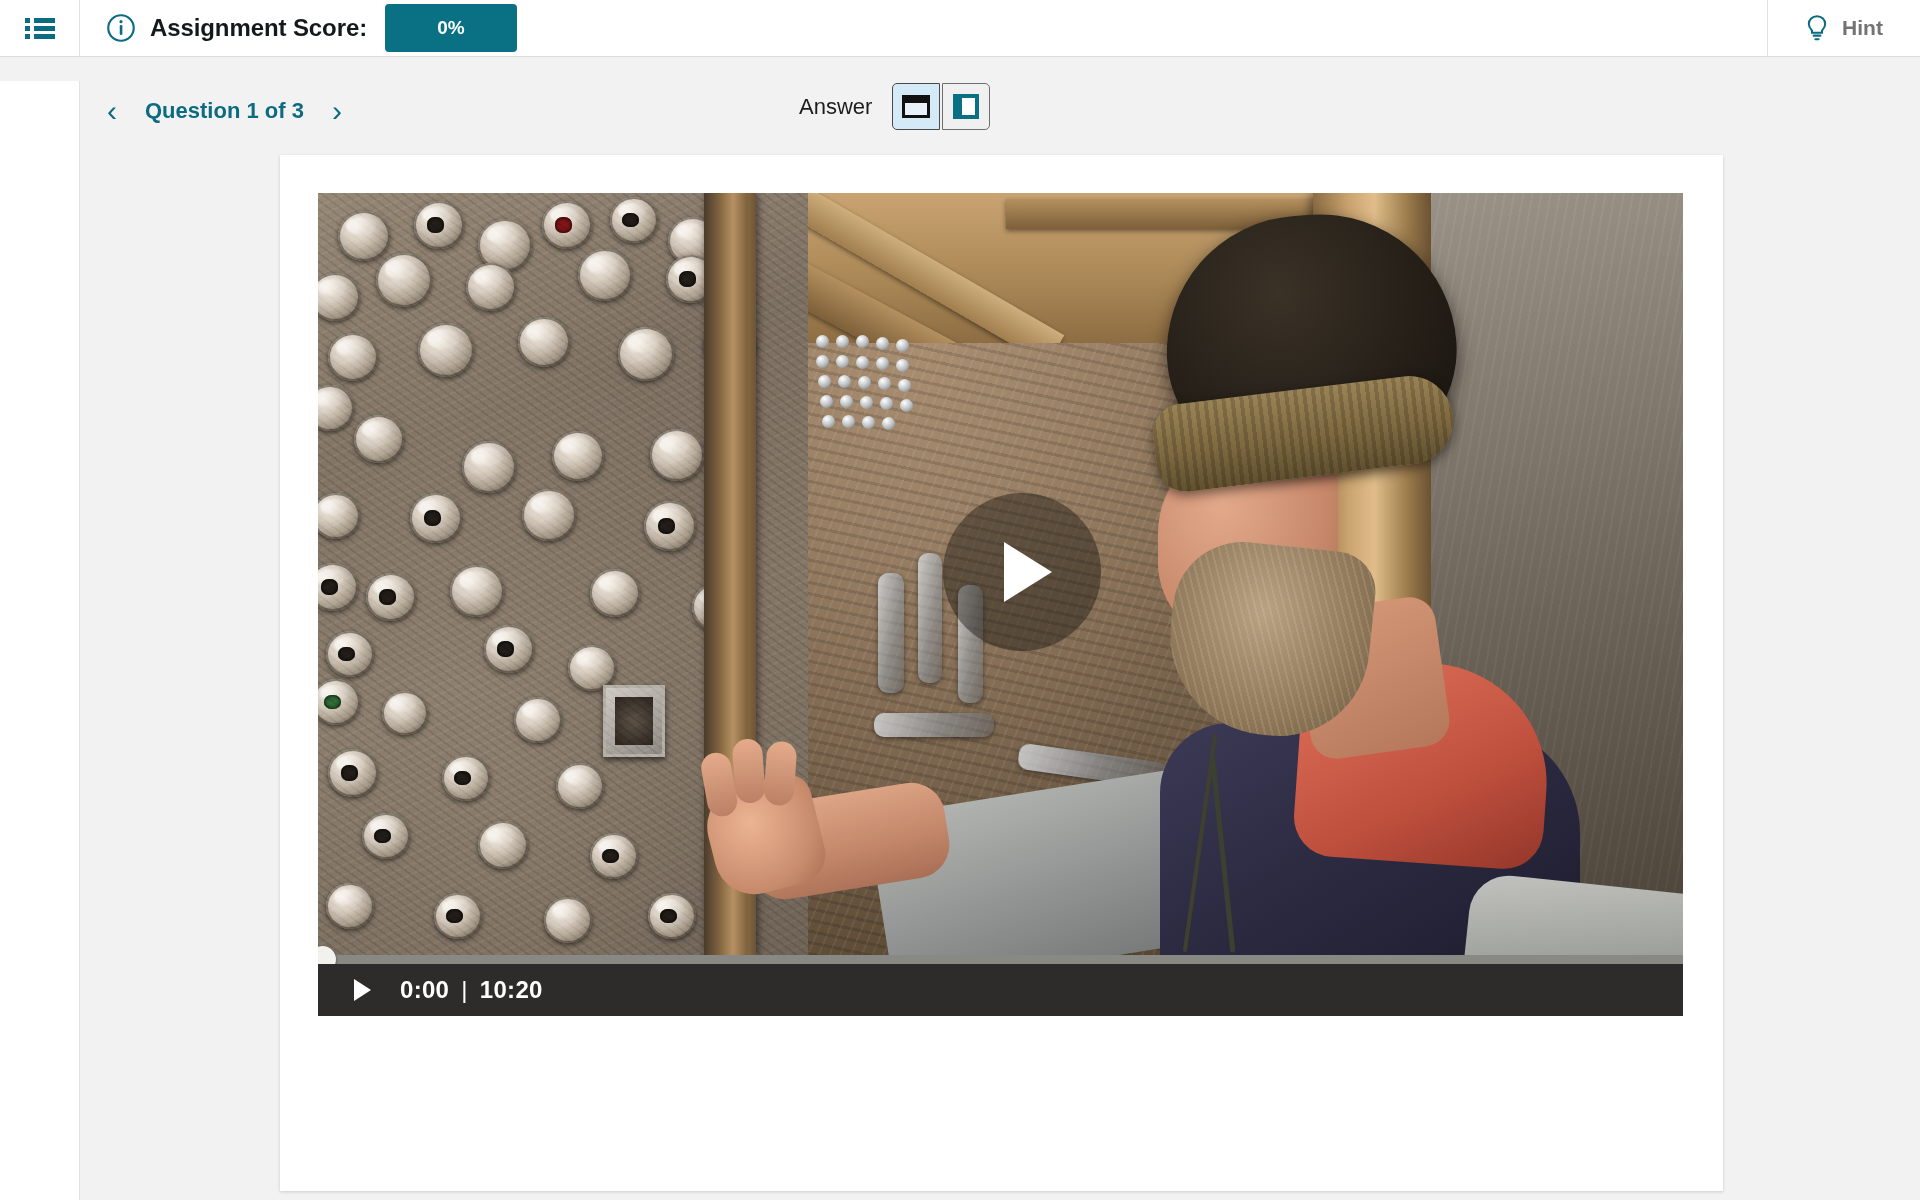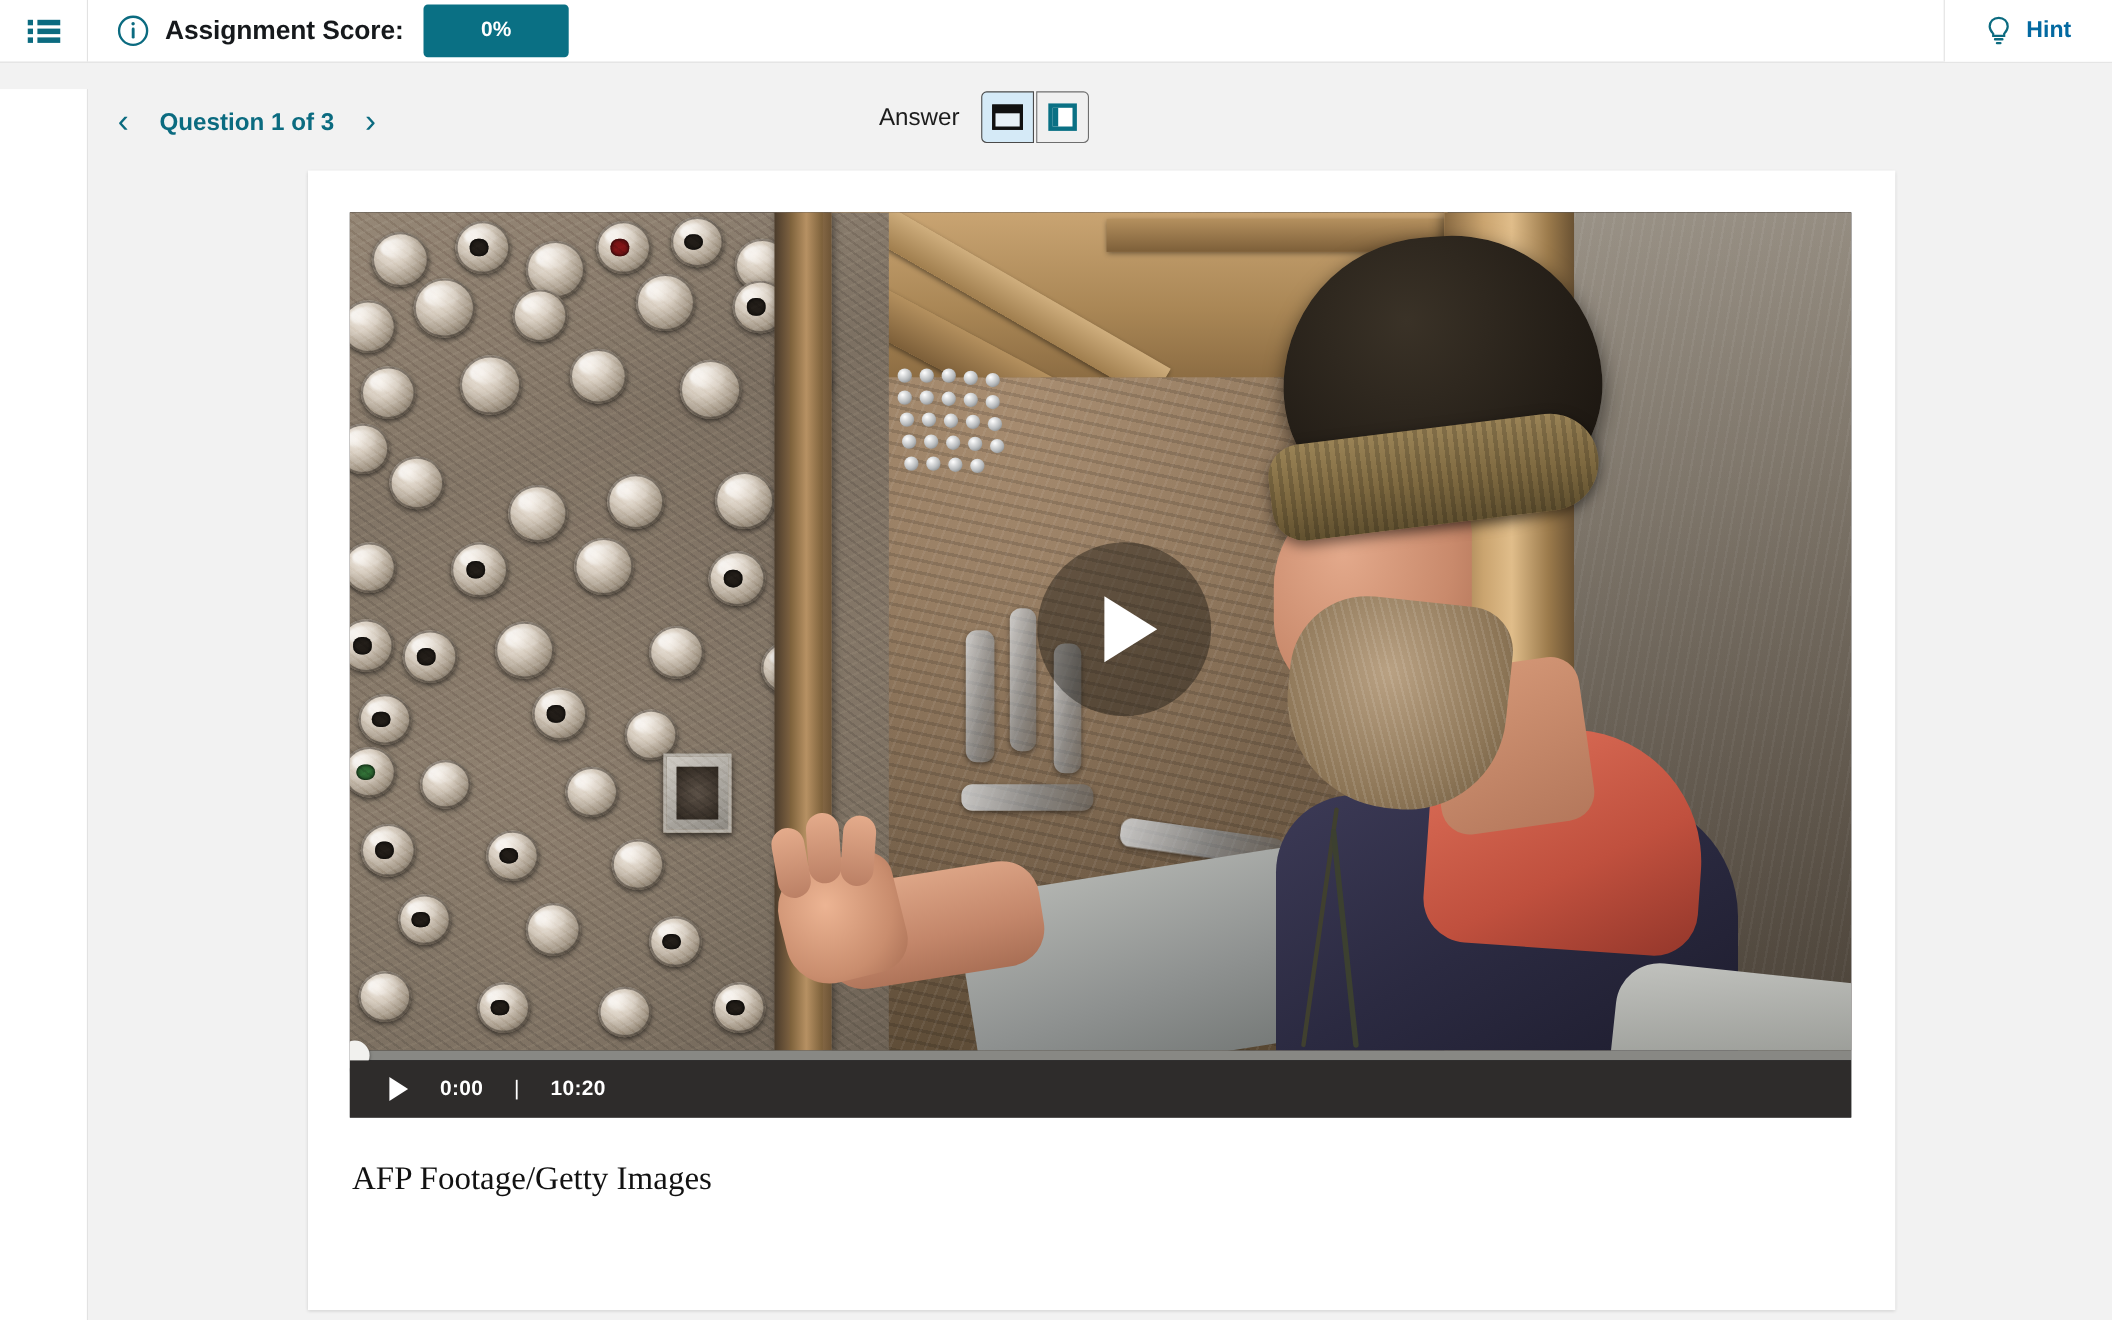--- a/index.html
+++ b/index.html
@@ -51,21 +51,21 @@
   .hdr-btn {
     display: flex; align-items: center; justify-content: center;
     gap: 13px;
     border-left: 1px solid #e2e2e2;
     font-size: 21px; font-weight: bold;
     cursor: pointer;
     background: #fff;
   }
   .giveup-cell { width: 176px; color: #dadada; }
   .giveup-cell .lbl { color: #e0e0e0; }
-  .hint-cell   { width: 153px; color: #0369a1; }
+  .hint-cell   { width: 153px; color: #737373; }
   .check-cell  {
     width: 278px; border-left: 1px solid #e2e2e2;
     display:flex; align-items:center; justify-content:center;
   }
   .check-btn {
     background: #0a7084; color:#fff;
     font-size: 21px; font-weight: bold;
     border: none; border-radius: 4px;
     width: 234px; height: 50px;
     cursor: pointer;
@@ -410,22 +410,22 @@
   .cbtn {
     display:flex; align-items:center; justify-content:center;
     height: 52px; cursor:pointer; color:#fff;
   }
   .play-sm { width: 48px; }
   .play-sm .t {
     width:0;height:0;border-left:17px solid #fff;
     border-top:11px solid transparent;border-bottom:11px solid transparent;
   }
   .time {
-    font-size: 19px; font-weight: bold; letter-spacing: .3px;
-    display:flex; align-items:flex-start; gap: 28px; padding-left: 14px;
+    font-size: 24px; font-weight: bold; letter-spacing: .3px;
+    display:flex; align-items:flex-start; gap: 12px; padding-left: 14px;
   }
   .time .sep { color:#ffffff; font-weight: 400; }
   .vol { width: 58px; }
   .cc {
     width: 46px; height: 32px; background:#ffffff; color:#1b1b1b;
     font-size: 20px; font-weight: bold; border-radius: 3px;
     display:flex; align-items:center; justify-content:center;
     margin: 0 14px; cursor:pointer; letter-spacing: .5px;
   }
   .speed { font-size: 21px; font-weight: bold; padding: 0 20px; }
@@ -644,15 +644,14 @@
             </div>
           <div class="time">
             <span>0:00</span>
             <span class="sep">|</span>
             <span>10:20</span>
           </div>
         </div>
       </div>
     </div>
 
-    <div class="caption">AFP Footage/Getty Images</div>
   </div>
 </div>
 
 </body></html>

